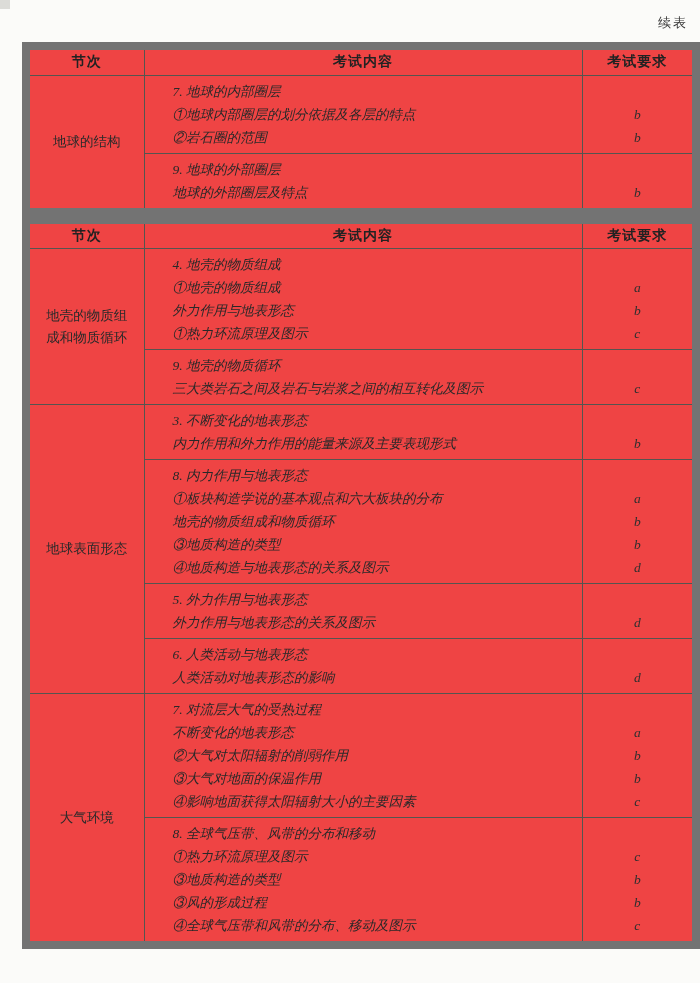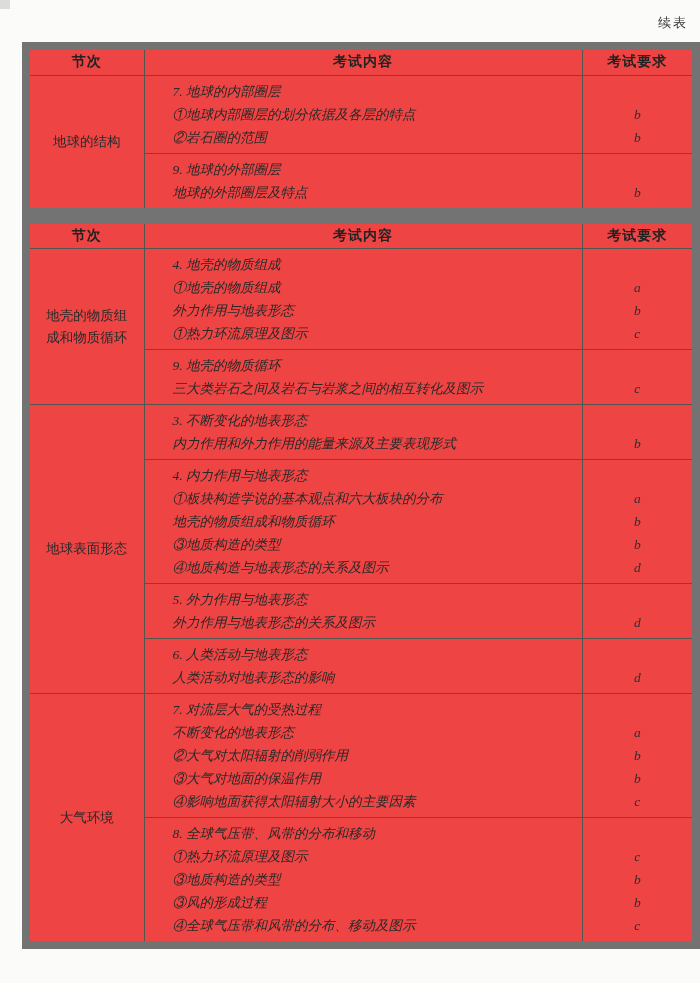--- a/index.html
+++ b/index.html
@@ -188,21 +188,21 @@
             <div class="line content-line">3. 不断变化的地表形态</div>
             <div class="line content-line">内力作用和外力作用的能量来源及主要表现形式</div>
           </td>
           <td class="req-cell">
             <div class="line req-line"></div>
             <div class="line req-line">b</div>
           </td>
         </tr>
         <tr>
           <td class="content-cell">
-            <div class="line content-line">4. 内力作用与地表形态</div>
+            <div class="line content-line">8. 内力作用与地表形态</div>
             <div class="line content-line">①板块构造学说的基本观点和六大板块的分布</div>
             <div class="line content-line">地壳的物质组成和物质循环</div>
             <div class="line content-line">③地质构造的类型</div>
             <div class="line content-line">④地质构造与地表形态的关系及图示</div>
           </td>
           <td class="req-cell">
             <div class="line req-line"></div>
             <div class="line req-line">a</div>
             <div class="line req-line">b</div>
             <div class="line req-line">b</div>

